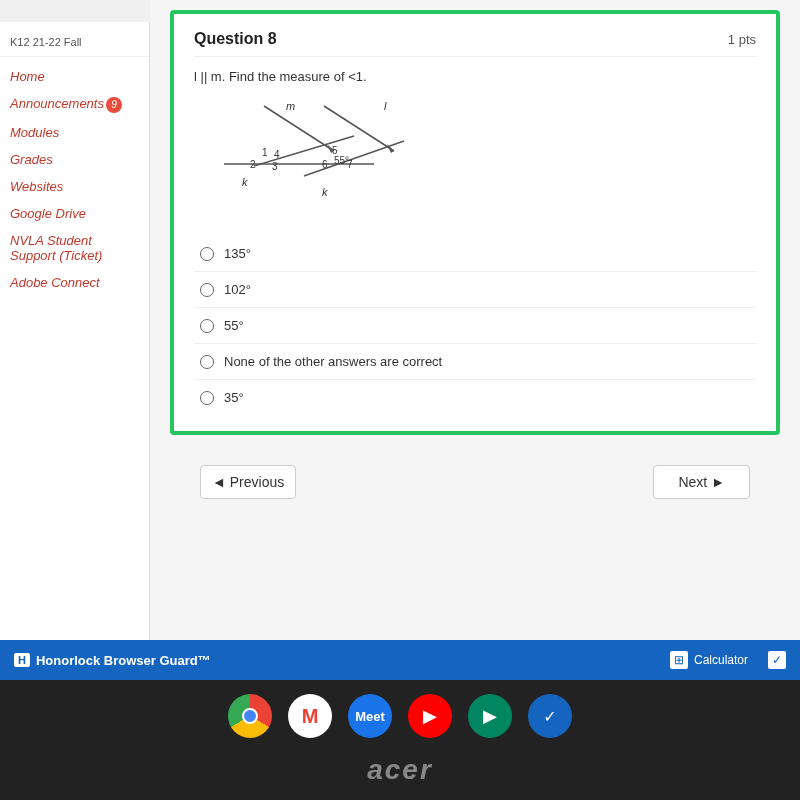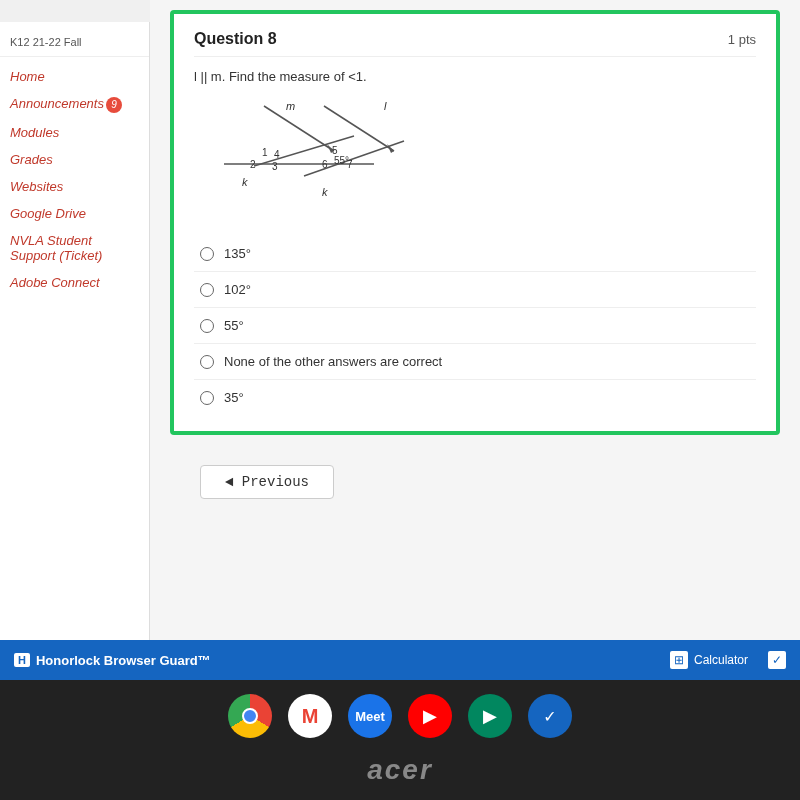--- a/index.html
+++ b/index.html
@@ -144,28 +144,27 @@
       border-radius: 50%;
       margin-right: 10px;
       flex-shrink: 0;
       display: inline-block;
     }
 
     .nav-btn-prev {
       background: #fff;
       border: 1px solid #ccc;
       border-radius: 4px;
-      padding: 8px 24px;
+      padding: 8px 11px;
       font-size: 14px;
       color: #333;
       cursor: pointer;
       display: flex;
       align-items: center;
       gap: 6px;
-      font-family: Liberation Mono, monospace;
     }
 
     .nav-btn-next {
       background: #fff;
       border: 1px solid #ccc;
       border-radius: 4px;
       padding: 8px 24px;
       font-size: 14px;
       color: #333;
       cursor: pointer;
@@ -370,20 +369,21 @@
         </li>
         <li class="answer-option">
           <span class="radio-circle"></span>
           <span>35°</span>
         </li>
       </ul>
     </div>
 
     <div class="nav-row">
       <button class="nav-btn-prev">◄ Previous</button>
+      <button class="nav-btn-next">Next ►</button>
     </div>
   </div>
 </div>
 
 <div class="bottom-toolbar">
   <div>
     <span style="font-size:13px; color:#fff; font-weight:bold; display:flex; align-items:center; gap:6px;">
       <span style="background:#fff; color:#1565c0; border-radius:2px; font-size:11px; padding:1px 4px;">H</span>
       <span>Honorlock Browser Guard™</span>
     </span>

